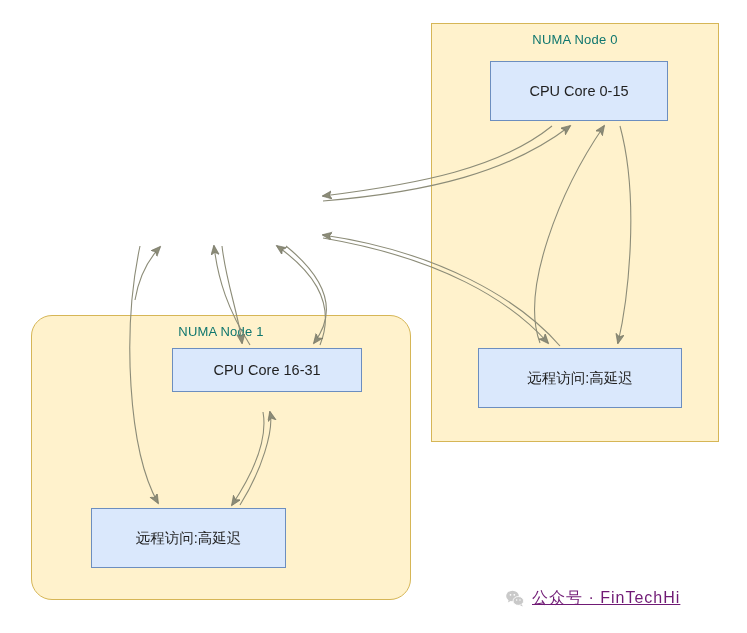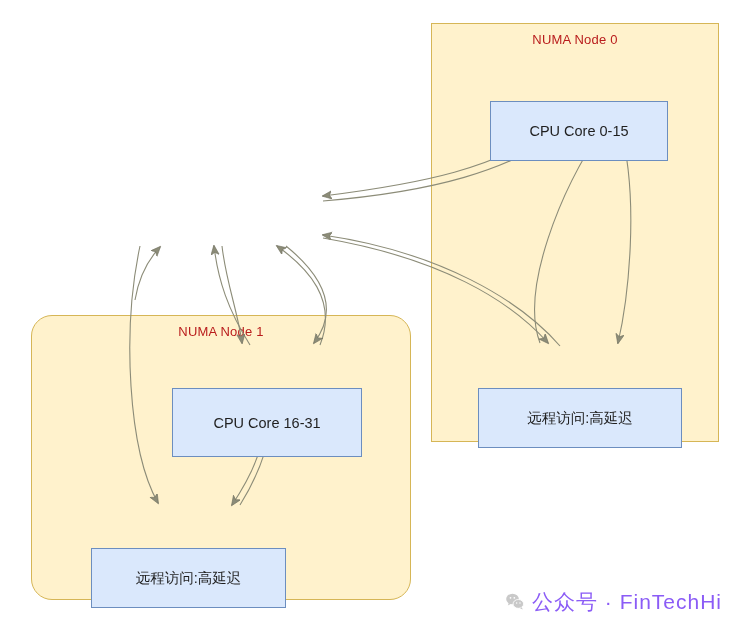--- a/index.html
+++ b/index.html
@@ -29,44 +29,44 @@
     border: 1px solid #d6b656;
     box-sizing: border-box;
   }
   .numa-label {
     position: absolute;
     top: 8px;
     left: 0;
     width: 100%;
     text-align: center;
     font-size: 13px;
-    color: #b91c1c;
+    color: #0f766e;
     letter-spacing: 0.2px;
   }
   .node-box {
     position: absolute;
     background: #dae8fc;
     border: 1px solid #6c8ebf;
     box-sizing: border-box;
     display: flex;
     align-items: center;
     justify-content: center;
     font-size: 14.5px;
     color: #1f1f1f;
-    margin-top: 40px;
   }
   .watermark {
     position: absolute;
     display: flex;
     align-items: center;
     gap: 7px;
-    color: #8b5cf6;
-    font-size: 21px;
+    color: #701a75;
+    font-size: 16px;
     letter-spacing: 1px;
     user-select: none;
+    text-decoration: underline;
   }
   .wm-icon {
     width: 20px;
     height: 20px;
     display: block;
   }
 </style>
 </head>
 <body>
 
@@ -120,21 +120,21 @@
 
   <div class="node-box" id="box-cpu0" style="left: 490px; top: 61px; width: 178px; height: 60px;">
     <span>CPU Core 0-15</span>
   </div>
 
 
   <div class="node-box" id="box-remote0" style="left: 478px; top: 348px; width: 204px; height: 60px;">
     <span>远程访问:高延迟</span>
   </div>
 
-  <div class="node-box" id="box-cpu1" style="left: 172px; top: 348px; width: 190px; height: 69px;">
+  <div class="node-box" id="box-cpu1" style="left: 172px; top: 348px; width: 190px; height: 44px;">
     <span>CPU Core 16-31</span>
   </div>
 
   <div class="node-box" id="box-remote1" style="left: 91px; top: 508px; width: 195px; height: 60px;">
     <span>远程访问:高延迟</span>
   </div>
 
   <div class="watermark" id="watermark" style="left: 505px; top: 588px;">
     <svg class="wm-icon" viewBox="0 0 24 24">
       <ellipse cx="9" cy="8.4" rx="7.6" ry="6.4" fill="#c9c9c9"></ellipse>

